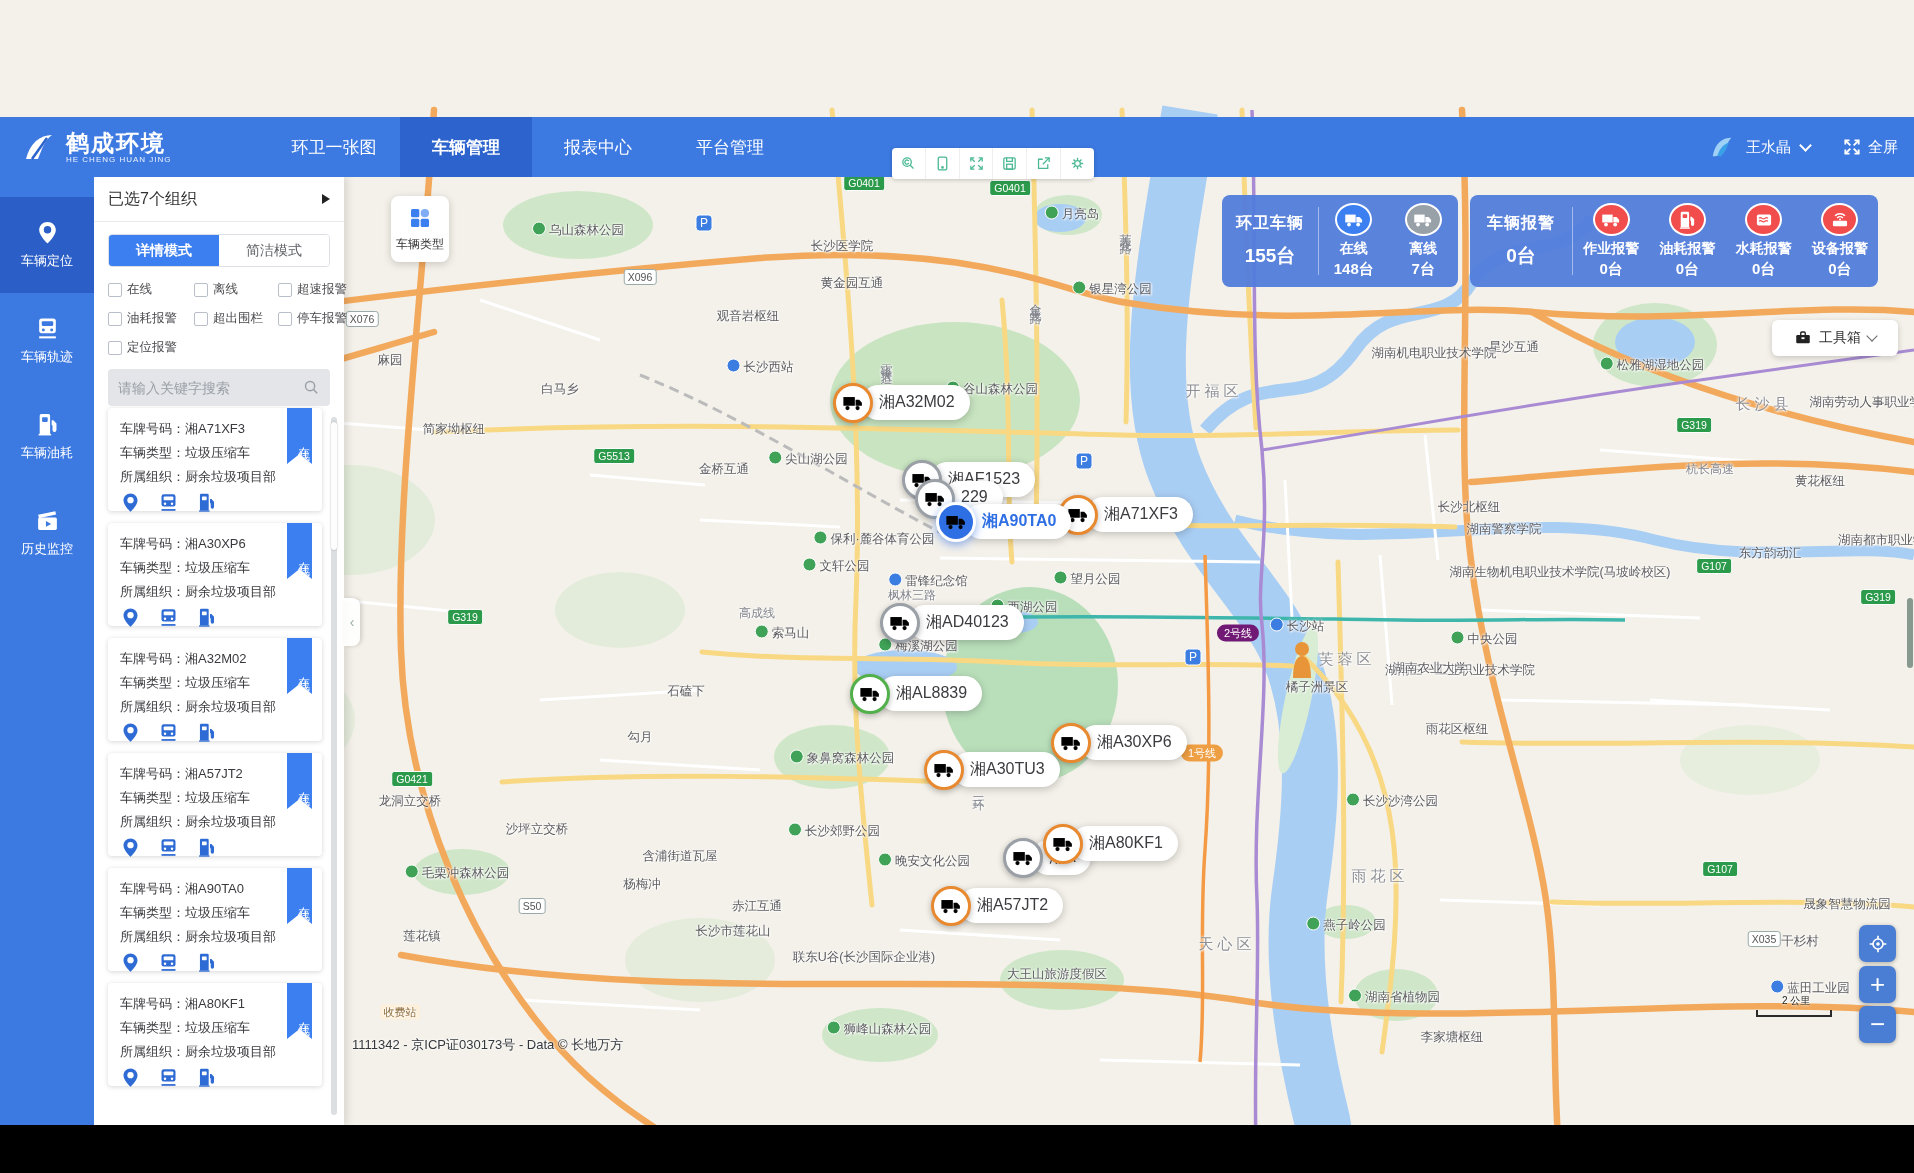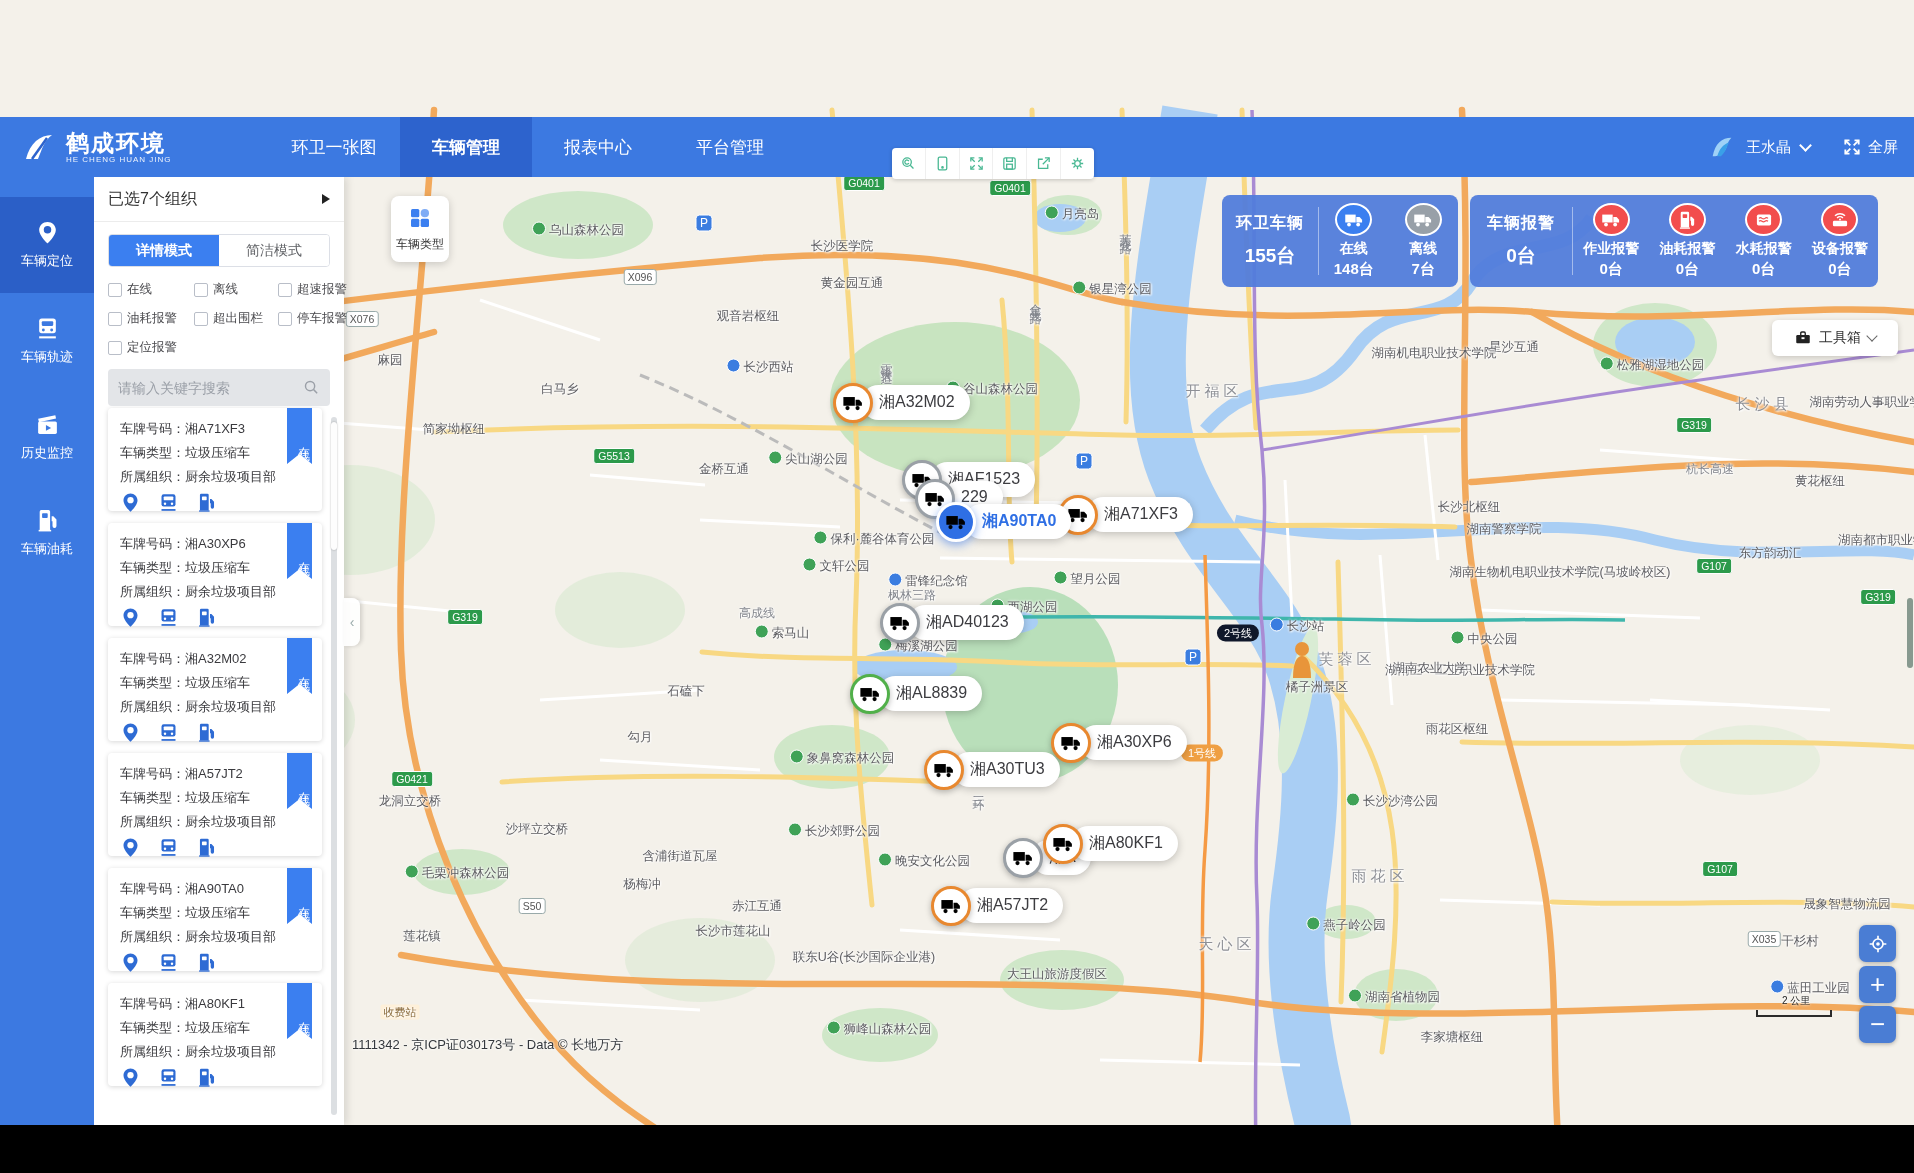--- a/index.html
+++ b/index.html
@@ -10,21 +10,21 @@
 .mapsvg{position:absolute;left:0;top:0}
 .mlabel{position:absolute;transform:translate(-50%,-50%);font-size:12.5px;color:#5c5c60;white-space:nowrap;
  text-shadow:0 0 3px #fff,0 0 3px #fff,1px 1px 2px #fff;z-index:2}
 .park::before{content:"";display:inline-block;width:12px;height:12px;border-radius:50%;background:#3fa257;border:1px solid #fff;margin-right:3px;vertical-align:-2px}
 .poi::before,.rail::before,.metro::before{content:"";display:inline-block;width:12px;height:12px;border-radius:50%;background:#3b7de0;border:1px solid #fff;margin-right:3px;vertical-align:-2px}
 .district{font-size:15px;color:#8e9096;letter-spacing:4px}
 .road,.vroad{color:#82858c;font-size:12px}
 .vroad{writing-mode:vertical-rl;letter-spacing:3px}
 .bg-g{background:#2c9a4b;color:#fff;font-size:10.5px;padding:1px 4px;border-radius:3px;border:1px solid #fff;text-shadow:none}
 .bg-x{background:#fff;color:#555;font-size:10.5px;padding:1px 3px;border-radius:3px;border:1px solid #9aa;text-shadow:none}
-.bg-m2{background:#0f172a;color:#fff;font-size:11px;padding:1px 7px;border-radius:9px;text-shadow:none}
+.bg-m2{background:#701a75;color:#fff;font-size:11px;padding:1px 7px;border-radius:9px;text-shadow:none}
 .bg-m1{background:#ef9f43;color:#fff;font-size:11px;padding:1px 7px;border-radius:9px;text-shadow:none}
 .poi-p{background:#3b7de0;color:#fff;width:17px;height:17px;line-height:15px;text-align:center;border-radius:4px;font-size:12px;border:1px solid #fff;text-shadow:none;padding:0}
 .toll{font-size:11px;color:#8a6a3a;background:rgba(255,240,214,.9);padding:0 3px;border-radius:2px}
 .statue{position:absolute;left:1288px;top:640px;z-index:2}
 
 .marker{position:absolute;display:flex;align-items:flex-start;z-index:3;cursor:pointer}
 .marker .mi{flex:none;width:40px;height:40px;border-radius:50%;background:#fff;border:3px solid #E8882F;color:#E8882F;
  display:flex;align-items:center;justify-content:center;box-shadow:0 2px 6px rgba(0,0,0,.28);z-index:2}
 .marker .mi svg{width:22px;height:22px}
 .marker .mp{margin-left:-12px;margin-top:2px;background:#fff;border-radius:18px;padding:7px 15px 7px 18px;font-size:16px;
@@ -665,29 +665,29 @@
       <span class="slab">车辆定位</span>
     </div>
     <div class="sitem">
       <svg fill="#fff">
           <use href="#i-bus"></use>
         </svg>
       <span class="slab">车辆轨迹</span>
     </div>
     <div class="sitem">
       <svg fill="#fff">
-          <use href="#i-film"></use>
-        </svg>
-      <span class="slab">历史监控</span>
+          <use href="#i-fuel"></use>
+        </svg>
+      <span class="slab">车辆油耗</span>
     </div>
     <div class="sitem">
       <svg fill="#fff">
-          <use href="#i-fuel"></use>
-        </svg>
-      <span class="slab">车辆油耗</span>
+          <use href="#i-film"></use>
+        </svg>
+      <span class="slab">历史监控</span>
     </div>
   </div>
 
   <div class="panel">
     <div class="phead">
       <span>已选7个组织</span>
       <span class="ptri"></span>
     </div>
     <div class="tabs">
       <div class="tab active">详情模式</div>

